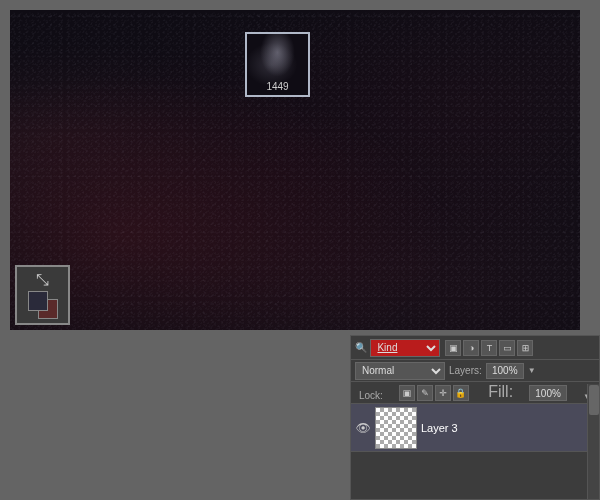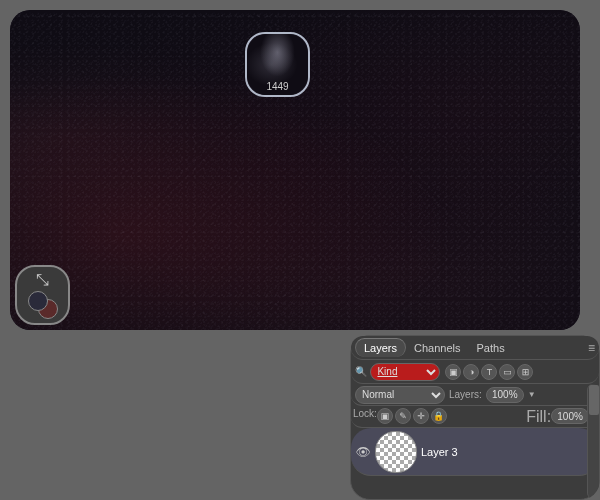--- a/index.html
+++ b/index.html
@@ -1,15 +1,15 @@
 <!DOCTYPE html>
 <html><head>
   <meta charset="utf-8">
   <style>
-    * { margin: 0; padding: 0; box-sizing: border-box; border-radius: 20px; }
+    * { margin: 0; padding: 0; box-sizing: border-box; }
     body {
       width: 600px;
       height: 500px;
       background: #646464;
       font-family: Arial, sans-serif;
       font-size: 11px;
       overflow: hidden;
       position: relative;
     }
 
@@ -277,24 +277,24 @@
     }
 
     .opacity-arrow {
       color: #aaa;
       font-size: 8px;
     }
 
     
     .lock-row {
       display: flex;
-      align-items: flex-start;
+      align-items: flex-end;
       height: 22px;
-      padding: 2px 2px;
-      gap: 0;
+      padding: 2px 8px;
+      gap: 16px;
       border-bottom: 1px solid #555;
     }
 
     .lock-label {
       color: #aaa;
       font-size: 10px;
     }
 
     .lock-icons {
       display: flex;
@@ -412,26 +412,20 @@
     </div>
     <div class="color-swatches">
       <div class="swatch-bg"></div>
       <div class="swatch-fg"></div>
     </div>
   </div>
 </div>
 
 <div class="layers-panel">
 
-  <div class="tabs-row">
-    <div class="tab active">Layers</div>
-    <div class="tab">Channels</div>
-    <div class="tab">Paths</div>
-    <span class="panel-menu-icon">≡</span>
-  </div>
 
   <div class="filter-row">
     <span class="search-icon-small">🔍</span>
     <select class="kind-select">
       <option>Kind</option>
     </select>
     <div class="filter-icons">
       <div class="filter-icon-btn">▣</div>
       <div class="filter-icon-btn">◑</div>
       <div class="filter-icon-btn">T</div>

